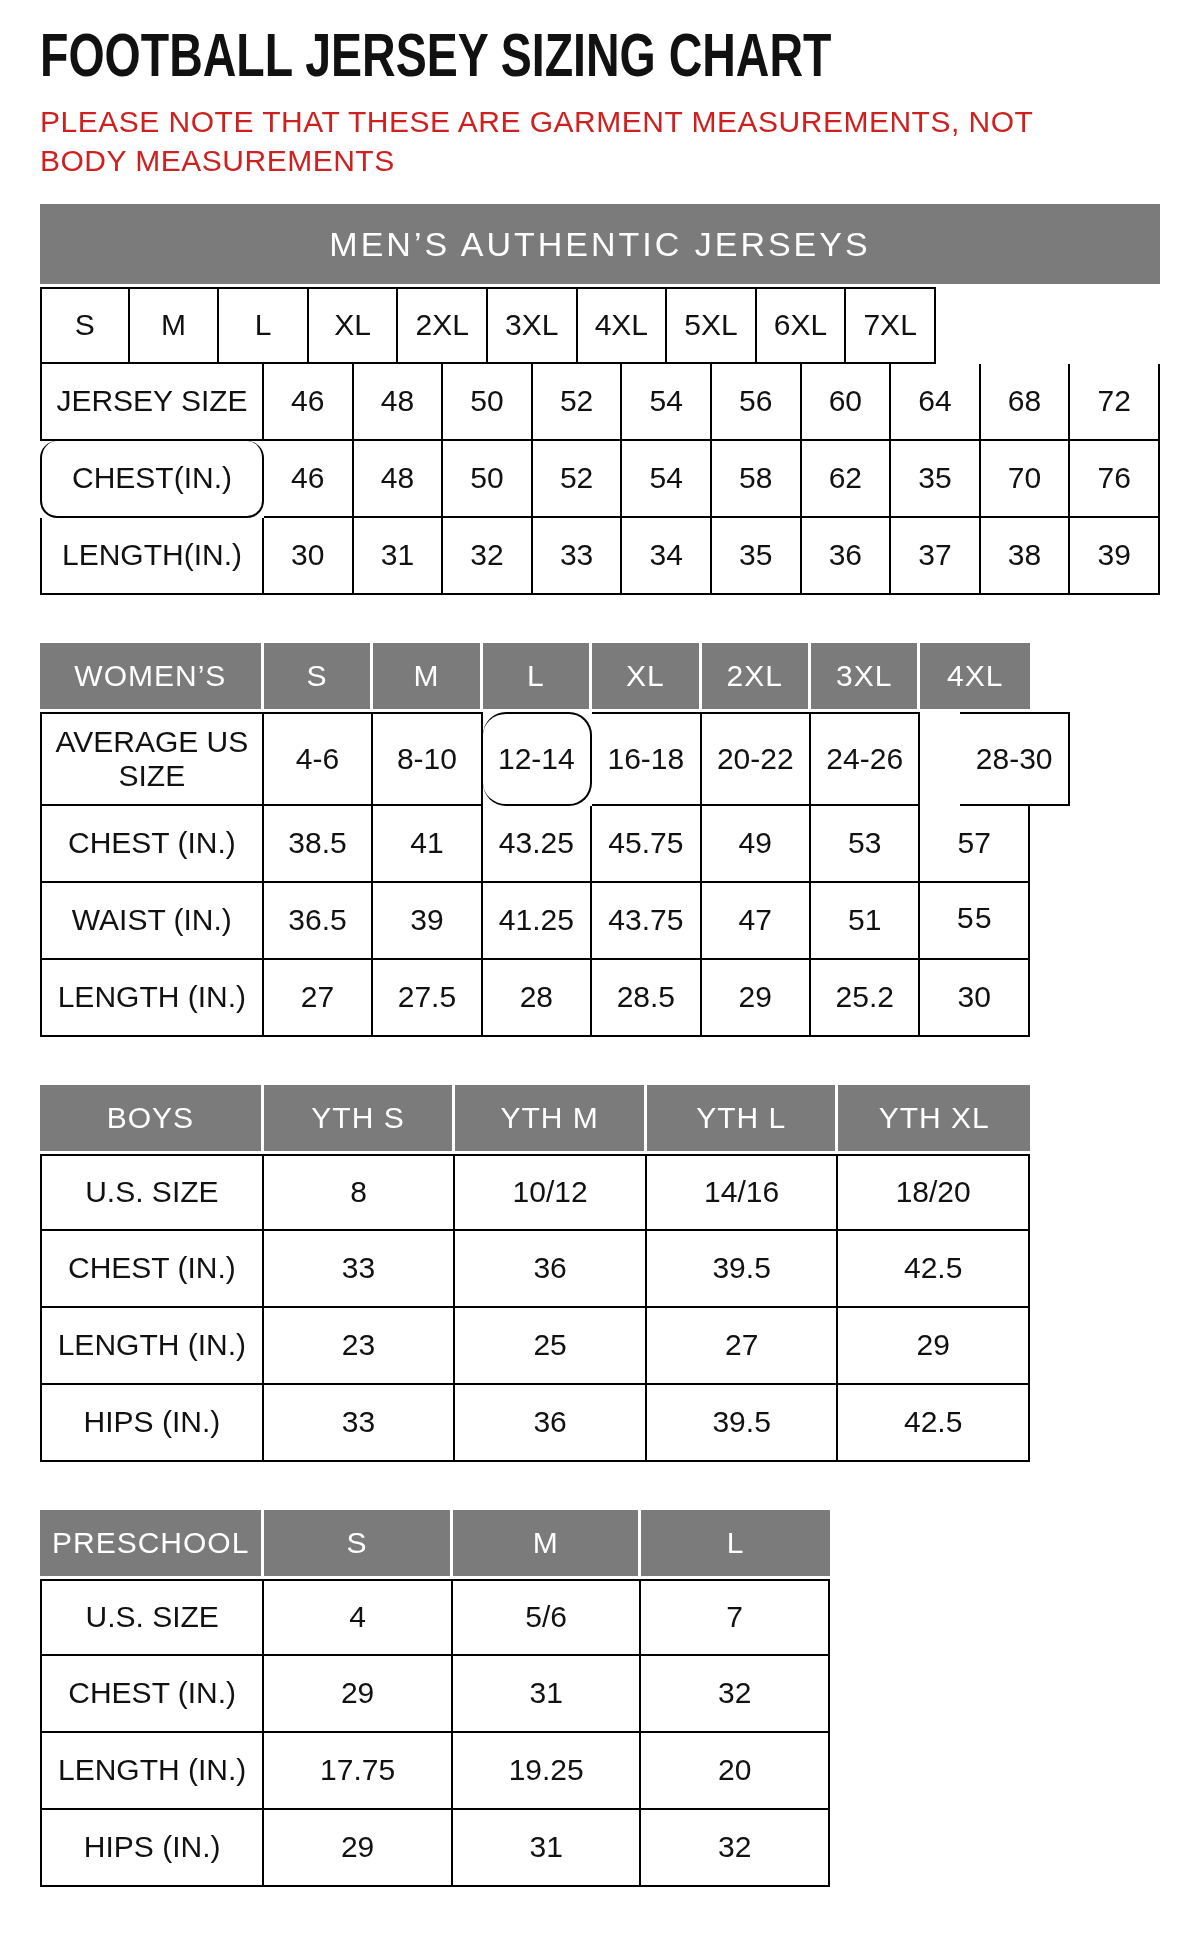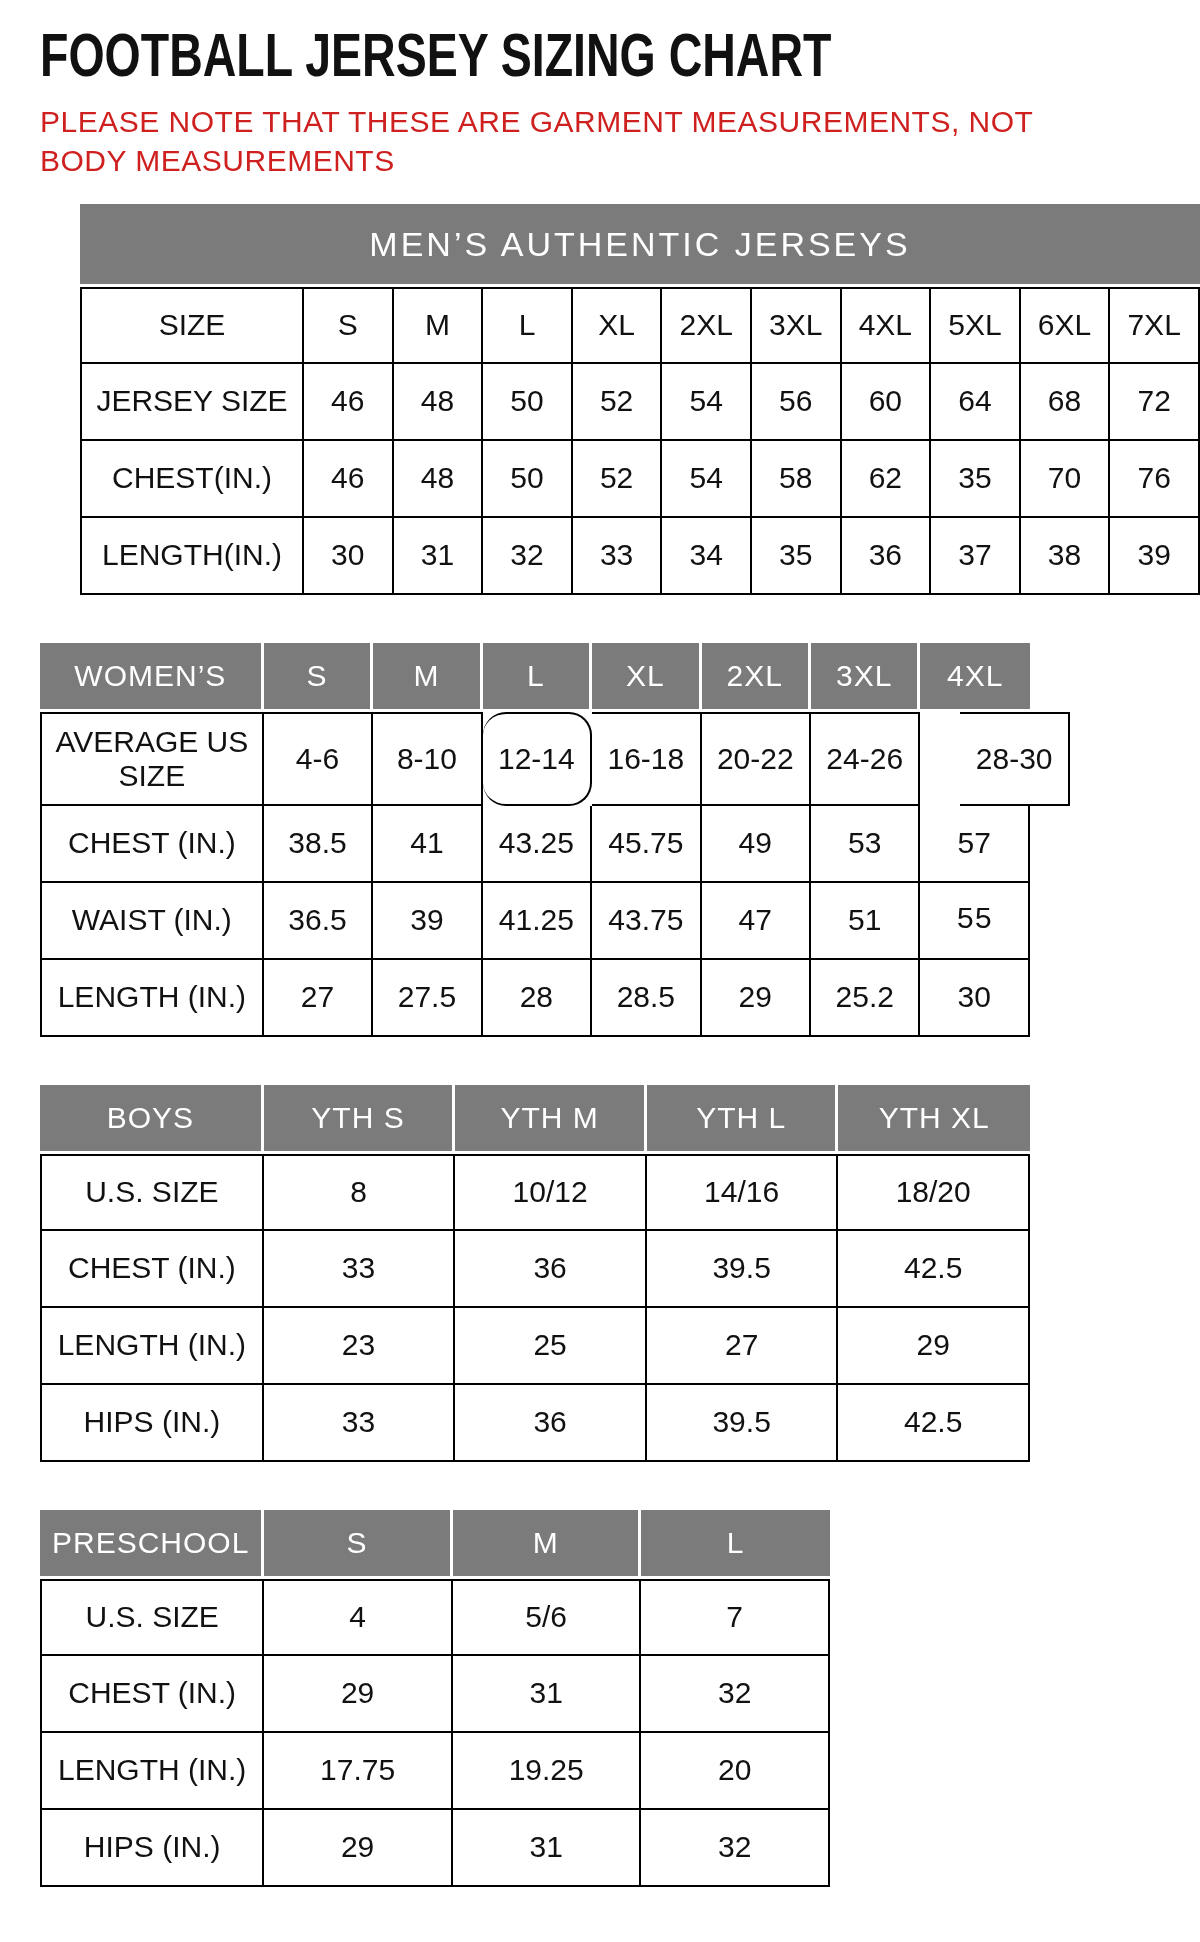--- a/index.html
+++ b/index.html
@@ -31,21 +31,21 @@
     margin-top: 16px;
     max-width: 1080px;
     color: var(--accent-red);
     font-size: 30px;
     font-weight: 500;
     line-height: 1.3;
     letter-spacing: 0.5px;
   }
 
   .sizing-table { margin-top: 48px; }
-  .sizing-table.first { margin-top: 24px; margin-left: 40px; }
+  .sizing-table.first { margin-top: 24px; }
 
   .table-title {
     background: var(--header-gray);
     color: #ffffff;
     height: 80px;
     display: flex;
     align-items: center;
     justify-content: center;
     font-size: 34px;
     letter-spacing: 3px;
@@ -106,21 +106,20 @@
 <div class="page" data-name="sizing-chart-page">
 
   <h1 class="main-title" data-name="page-title">FOOTBALL JERSEY SIZING CHART</h1>
 
   <div class="note" data-name="garment-measurements-note">PLEASE NOTE THAT THESE ARE GARMENT MEASUREMENTS, NOT BODY MEASUREMENTS</div>
 
   <div class="sizing-table first w-men" data-name="mens-sizing-table">
     <div class="table-title" data-name="mens-table-title">MEN’S AUTHENTIC JERSEYS</div>
     <div class="tbody" data-name="mens-table-body">
         <div class="trow" data-name="table-row">
-          <div class="cell" data-name="row-label-cell" style="flex: 0 0 20%;">SIZE</div>
           <div class="cell" data-name="value-cell" style="flex: 0 0 8%;">S</div>
           <div class="cell" data-name="value-cell" style="flex: 0 0 8%;">M</div>
           <div class="cell" data-name="value-cell" style="flex: 0 0 8%;">L</div>
           <div class="cell" data-name="value-cell" style="flex: 0 0 8%;">XL</div>
           <div class="cell" data-name="value-cell" style="flex: 0 0 8%;">2XL</div>
           <div class="cell" data-name="value-cell" style="flex: 0 0 8%;">3XL</div>
           <div class="cell" data-name="value-cell" style="flex: 0 0 8%;">4XL</div>
           <div class="cell" data-name="value-cell" style="flex: 0 0 8%;">5XL</div>
           <div class="cell" data-name="value-cell" style="flex: 0 0 8%;">6XL</div>
           <div class="cell" data-name="value-cell" style="flex: 0 0 8%;">7XL</div>
@@ -132,21 +131,21 @@
           <div class="cell" data-name="value-cell" style="flex: 0 0 8%;">50</div>
           <div class="cell" data-name="value-cell" style="flex: 0 0 8%;">52</div>
           <div class="cell" data-name="value-cell" style="flex: 0 0 8%;">54</div>
           <div class="cell" data-name="value-cell" style="flex: 0 0 8%;">56</div>
           <div class="cell" data-name="value-cell" style="flex: 0 0 8%;">60</div>
           <div class="cell" data-name="value-cell" style="flex: 0 0 8%;">64</div>
           <div class="cell" data-name="value-cell" style="flex: 0 0 8%;">68</div>
           <div class="cell" data-name="value-cell" style="flex: 0 0 8%;">72</div>
         </div>
         <div class="trow" data-name="table-row">
-          <div class="cell" data-name="row-label-cell" style="flex: 0 0 20%;">CHEST(IN.)</div>
+          <div class="cell" data-name="row-label-cell" style="flex: 0 0 20%; border-radius: 17px;">CHEST(IN.)</div>
           <div class="cell" data-name="value-cell" style="flex: 0 0 8%;">46</div>
           <div class="cell" data-name="value-cell" style="flex: 0 0 8%;">48</div>
           <div class="cell" data-name="value-cell" style="flex: 0 0 8%;">50</div>
           <div class="cell" data-name="value-cell" style="flex: 0 0 8%;">52</div>
           <div class="cell" data-name="value-cell" style="flex: 0 0 8%;">54</div>
           <div class="cell" data-name="value-cell" style="flex: 0 0 8%;">58</div>
           <div class="cell" data-name="value-cell" style="flex: 0 0 8%;">62</div>
           <div class="cell" data-name="value-cell" style="flex: 0 0 8%;">35</div>
           <div class="cell" data-name="value-cell" style="flex: 0 0 8%;">70</div>
           <div class="cell" data-name="value-cell" style="flex: 0 0 8%;">76</div>

